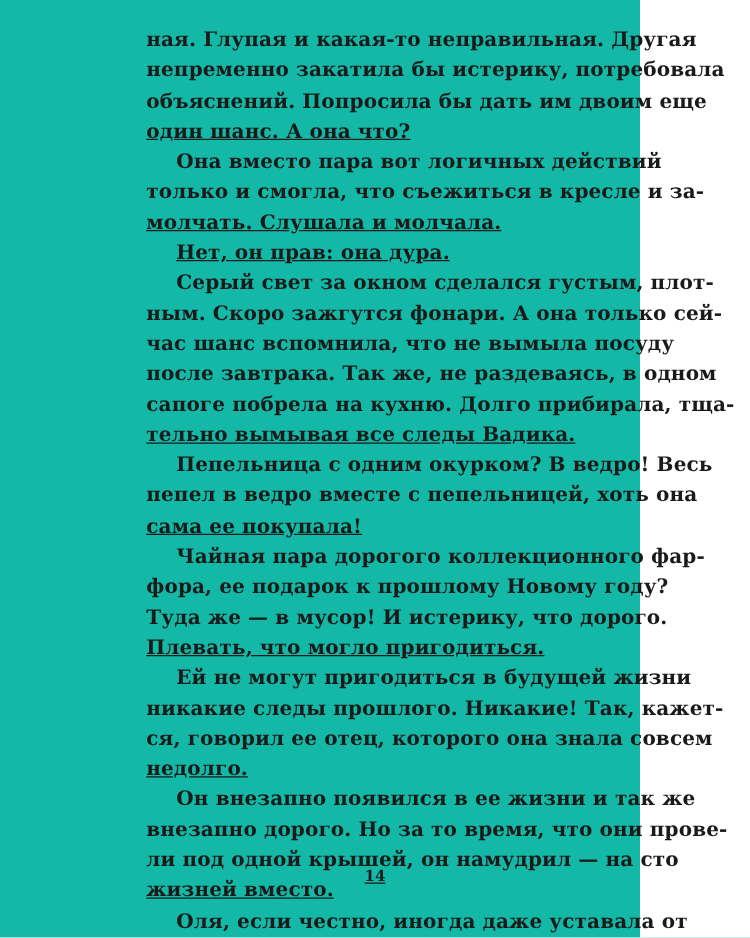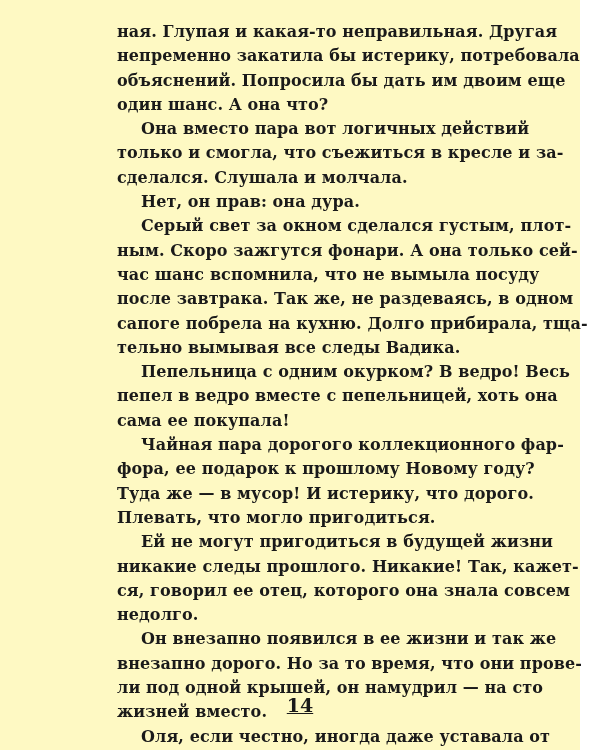--- a/index.html
+++ b/index.html
@@ -9,23 +9,23 @@
     }
     body {
       width: 600px;
       height: 750px;
       position: relative;
       overflow: hidden;
     }
     .page {
       position: absolute;
       left: 0; top: 0;
-      width: 580px;
+      width: 512px;
       height: 750px;
-      background: #fef9c3;
+      background: #14b8a6;
     }
     .text-block {
       position: absolute;
       left: 117px;
       top: 20px;
       width: 384px;
       font-family: "DejaVu Serif", "Liberation Serif", serif;
       font-size: 16px;
       line-height: 24.3px;
       color: #1a1a1a;
@@ -35,54 +35,55 @@
     .line {
       display: block;
       white-space: nowrap;
       text-align: justify;
       text-align-last: justify;
       height: 24.3px;
       overflow: visible;
     }
     .line.last {
       text-align-last: left;
+      text-decoration: underline;
     }
     .line.indent {
       padding-left: 24px;
     }
     .page-number {
       position: absolute;
       left: 0;
       width: 600px;
       top: 694px;
       text-align: center;
       font-family: "DejaVu Serif", "Liberation Serif", serif;
       font-weight: bold;
-      font-size: 19px;
+      font-size: 12px;
       color: #1a1a1a;
       text-decoration: underline;
     }
   </style>
 </head>
 <body>
 
 <div class="page">
   <div class="text-block">
 
     <div>
       <span class="line">ная. Глупая и какая-то неправильная. Другая</span>
       <span class="line">непременно закатила бы истерику, потребовала</span>
       <span class="line">объяснений. Попросила бы дать им двоим еще</span>
       <span class="line last">один шанс. А она что?</span>
     </div>
 
     <div>
       <span class="line indent">Она вместо пара вот логичных действий</span>
       <span class="line">только и смогла, что съежиться в кресле и за-</span>
-      <span class="line last">сделался. Слушала и молчала.</span>
+      <span class="line last">молчать. Слушала и молчала.</span>
     </div>
 
     <div>
       <span class="line indent last">Нет, он прав: она дура.</span>
     </div>
 
     <div>
       <span class="line indent">Серый свет за окном сделался густым, плот-</span>
       <span class="line">ным. Скоро зажгутся фонари. А она только сей-</span>
       <span class="line">час шанс вспомнила, что не вымыла посуду</span>

